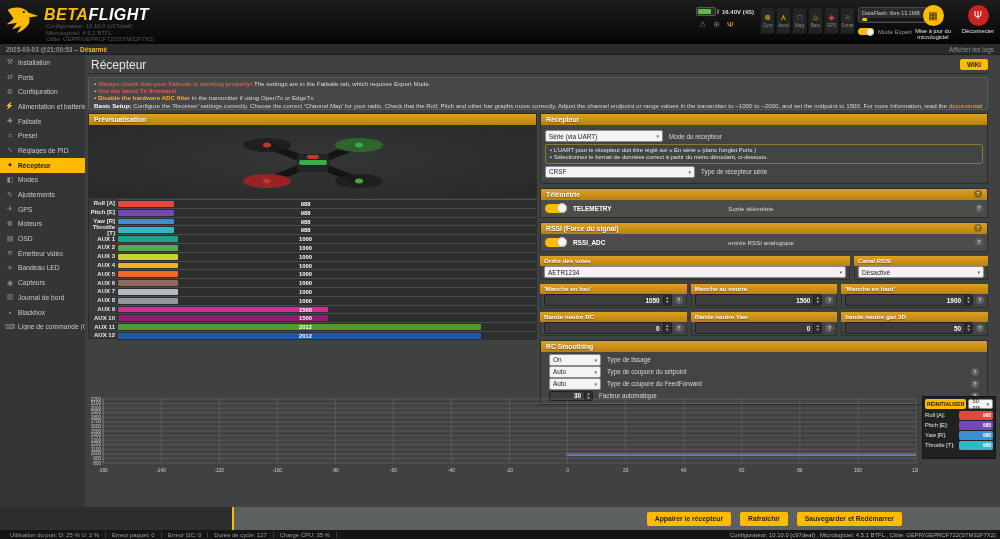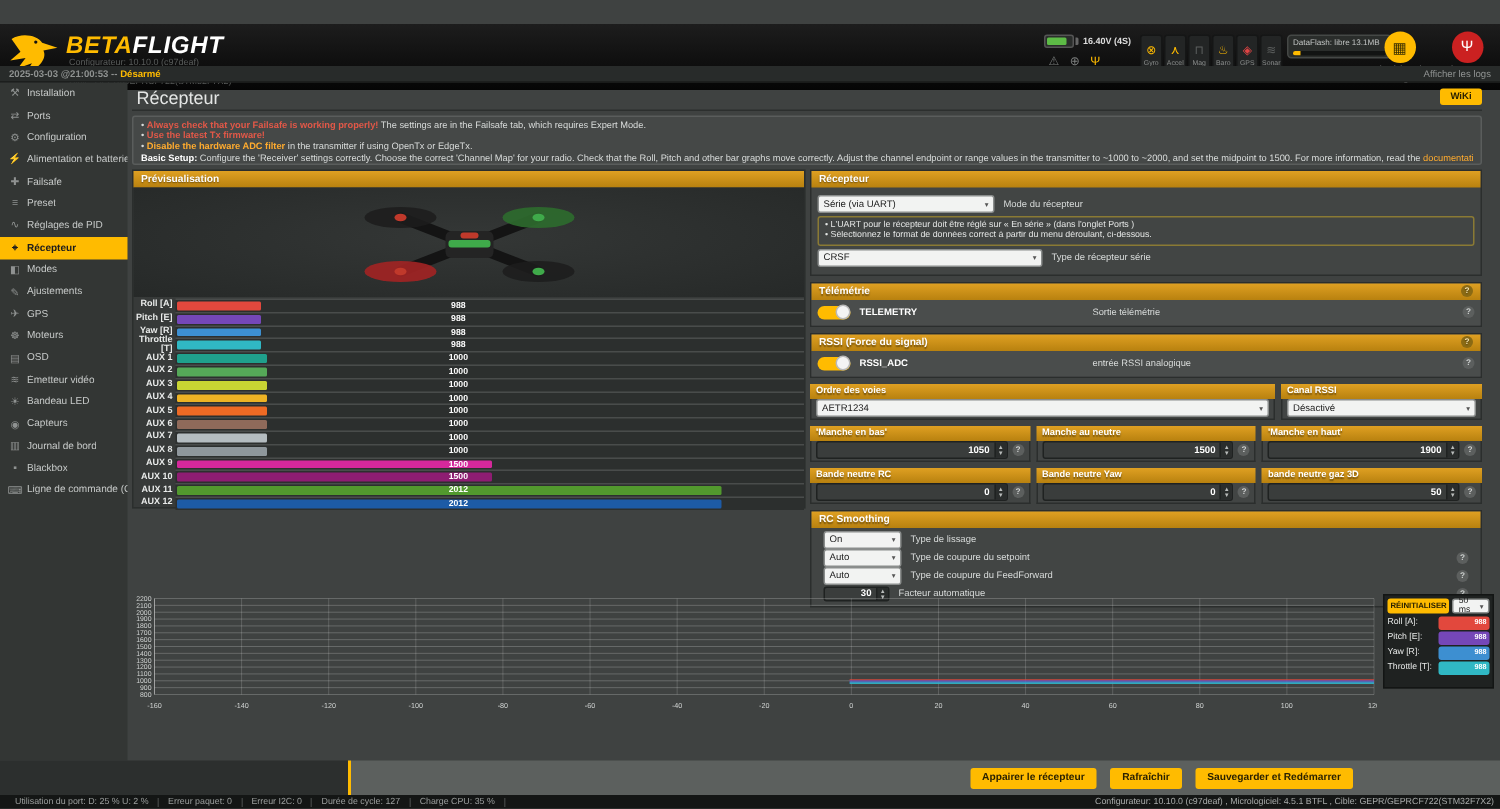--- a/index.html
+++ b/index.html
@@ -1,20 +1,20 @@
 <!DOCTYPE html>
 <html><head>
 <meta charset="utf-8">
 <style>
   html,body{margin:0;padding:0;background:#222;}
   *{box-sizing:border-box;}
   #app{position:relative;width:1000px;height:539px;background:#3f4241;overflow:hidden;
        font-family:"Liberation Sans",sans-serif;-webkit-font-smoothing:antialiased;}
   
-  .hdr{position:absolute;left:0;top:16px;width:1000px;height:44px;background:linear-gradient(180deg,#1d1d1d,#050505);}
+  .hdr{position:absolute;left:0;top:0;width:1000px;height:44px;background:linear-gradient(180deg,#1d1d1d,#050505);}
   .logo-bird{position:absolute;left:6px;top:4px;width:34px;height:34px;}
   .logo-text{position:absolute;left:44px;top:6px;font-style:italic;font-weight:bold;font-size:16px;letter-spacing:.5px;}
   .logo-text .b{color:#ffbb00;} .logo-text .f{color:#fff;}
   .ver{position:absolute;left:46px;top:23px;font-size:6px;line-height:6.6px;color:#585b5a;}
   .batt-block{position:absolute;left:696px;top:7px;width:62px;}
   .batt-row{display:flex;align-items:center;gap:3px;}
   .batt-icon{width:20px;height:9px;background:#2a2d2b;border:1px solid #555;border-radius:2px;position:relative;}
   .batt-fill{position:absolute;left:1px;top:1px;bottom:1px;width:70%;background:#5dbb46;border-radius:1px;}
   .batt-tip{width:2px;height:5px;background:#666;border-radius:0 1px 1px 0;margin-left:-2px;}
   .batt-v{font-size:6px;color:#ddd;font-weight:bold;}

